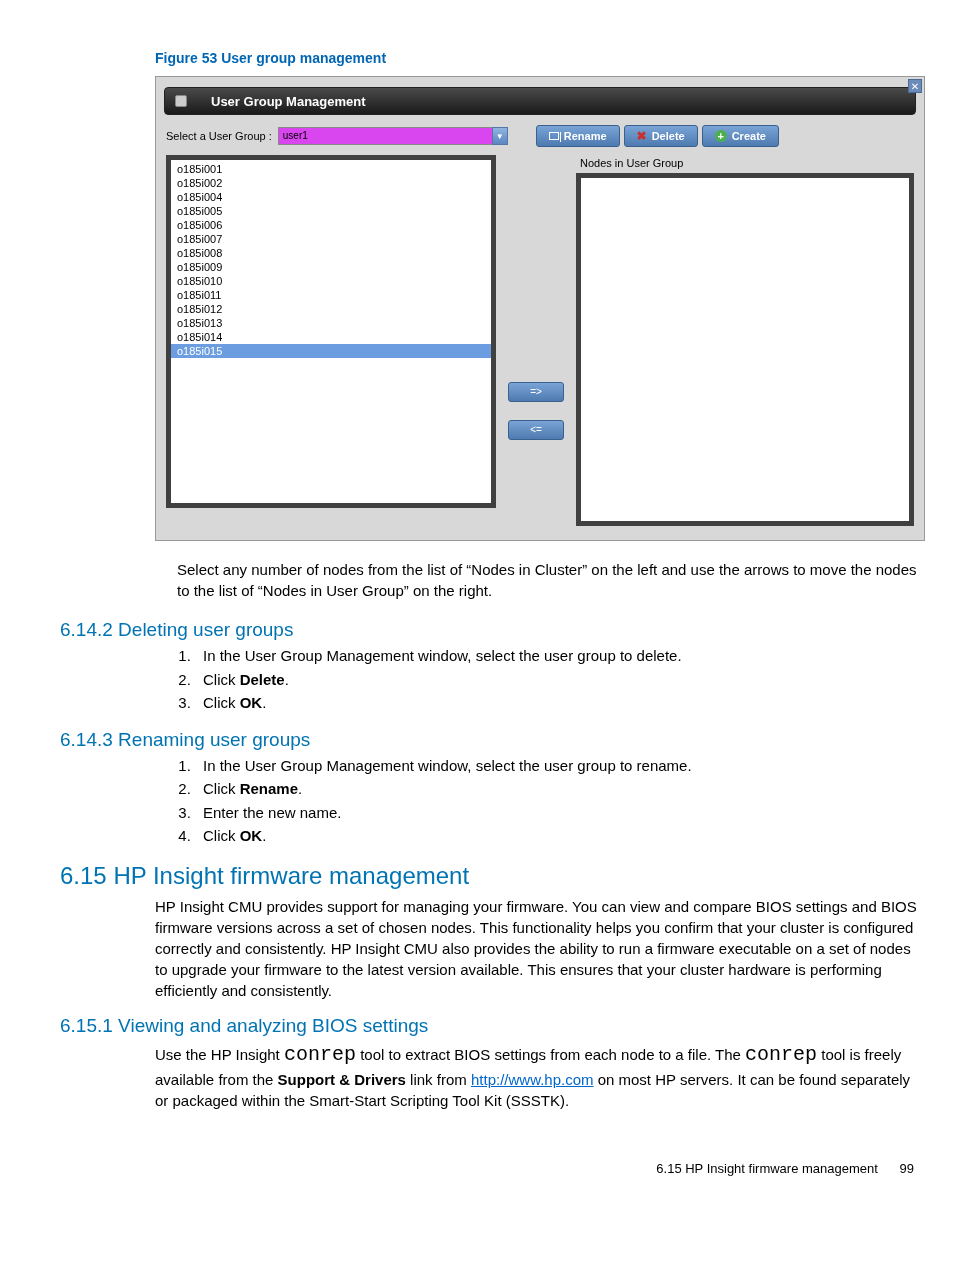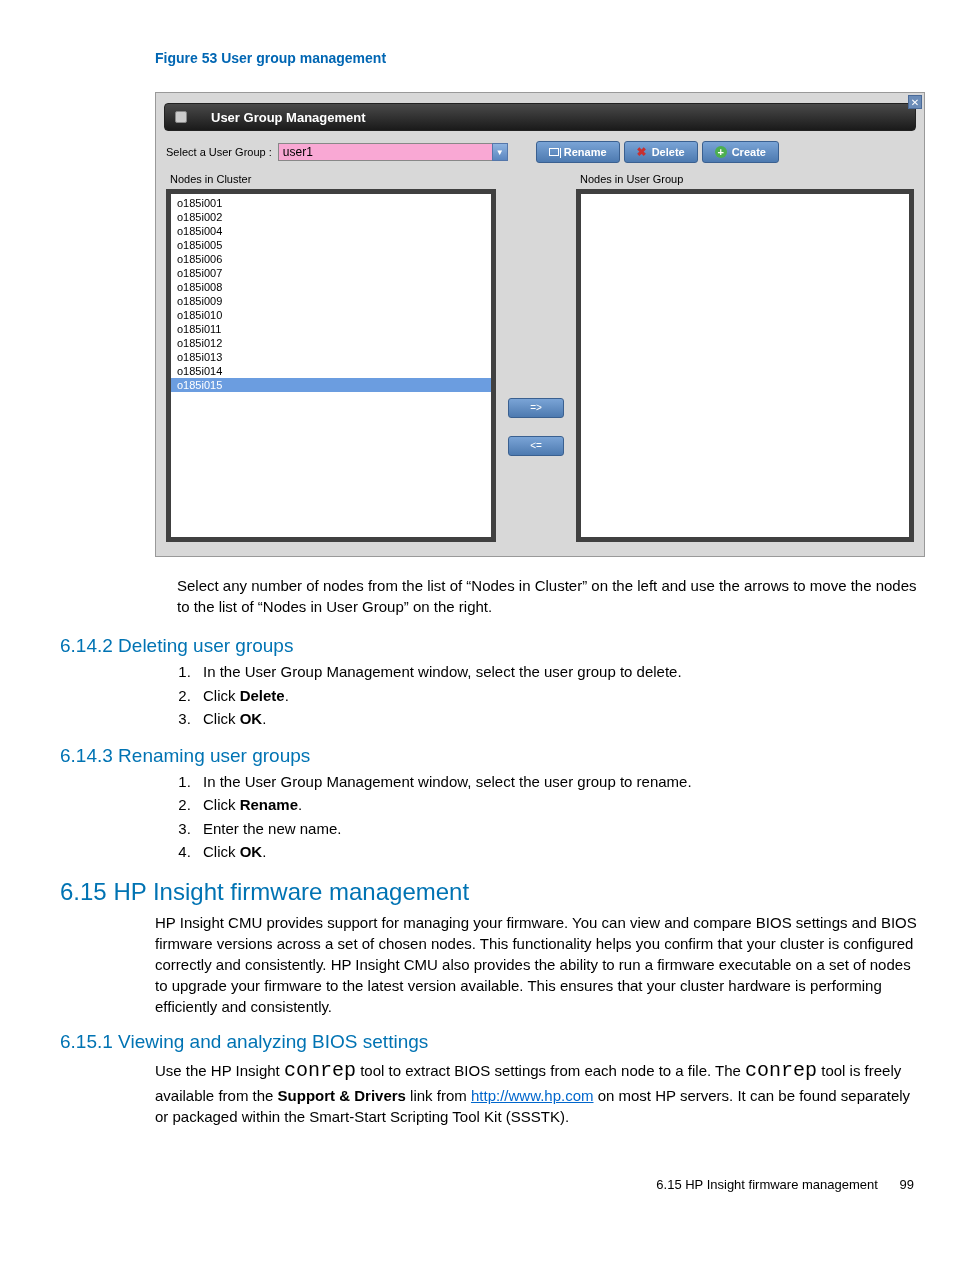--- a/index.html
+++ b/index.html
@@ -8,21 +8,21 @@
     font-size: 14px;
     color: #000;
     background: #fff;
     width: 954px;
     padding: 50px 30px 40px 60px;
   }
   .figure-caption {
     color: #0066b3;
     font-weight: bold;
     font-size: 14px;
-    margin-bottom: 26px;
+    margin-bottom: 10px;
     margin-left: 95px;
   }
   .dialog {
     margin-left: 95px;
     width: 770px;
     border: 1px solid #999;
     background: #d8d8d8;
     position: relative;
     margin-bottom: 18px;
   }
@@ -66,25 +66,25 @@
   }
   .select-label { margin-right: 2px; }
   .select-box {
     display: flex;
     align-items: stretch;
     height: 18px;
     width: 230px;
   }
   .select-input {
     flex: 1;
-    background: #f9a8d4;
+    background: #d946ef;
     border: 1px solid #888;
     border-right: none;
     padding: 0 4px;
-    font-size: 12px;
+    font-size: 10px;
     line-height: 16px;
   }
   .select-arrow {
     width: 16px;
     background: linear-gradient(#8fb4e0,#5b86c0);
     border: 1px solid #5577aa;
     display: flex;
     align-items: center;
     justify-content: center;
     color: #fff;
@@ -238,21 +238,20 @@
       <span class="icon-delete">✖</span>
       <span>Delete</span>
     </div>
     <div class="tool-btn">
       <span class="icon-create">+</span>
       <span>Create</span>
     </div>
   </div>
   <div class="lists-row">
     <div class="col col-left">
-      <div class="list-label">Nodes in Cluster</div>
       <div class="listbox" id="cluster-list">
           <div class="node-item">o185i001</div>
           <div class="node-item">o185i002</div>
           <div class="node-item">o185i004</div>
           <div class="node-item">o185i005</div>
           <div class="node-item">o185i006</div>
           <div class="node-item">o185i007</div>
           <div class="node-item">o185i008</div>
           <div class="node-item">o185i009</div>
           <div class="node-item">o185i010</div>

